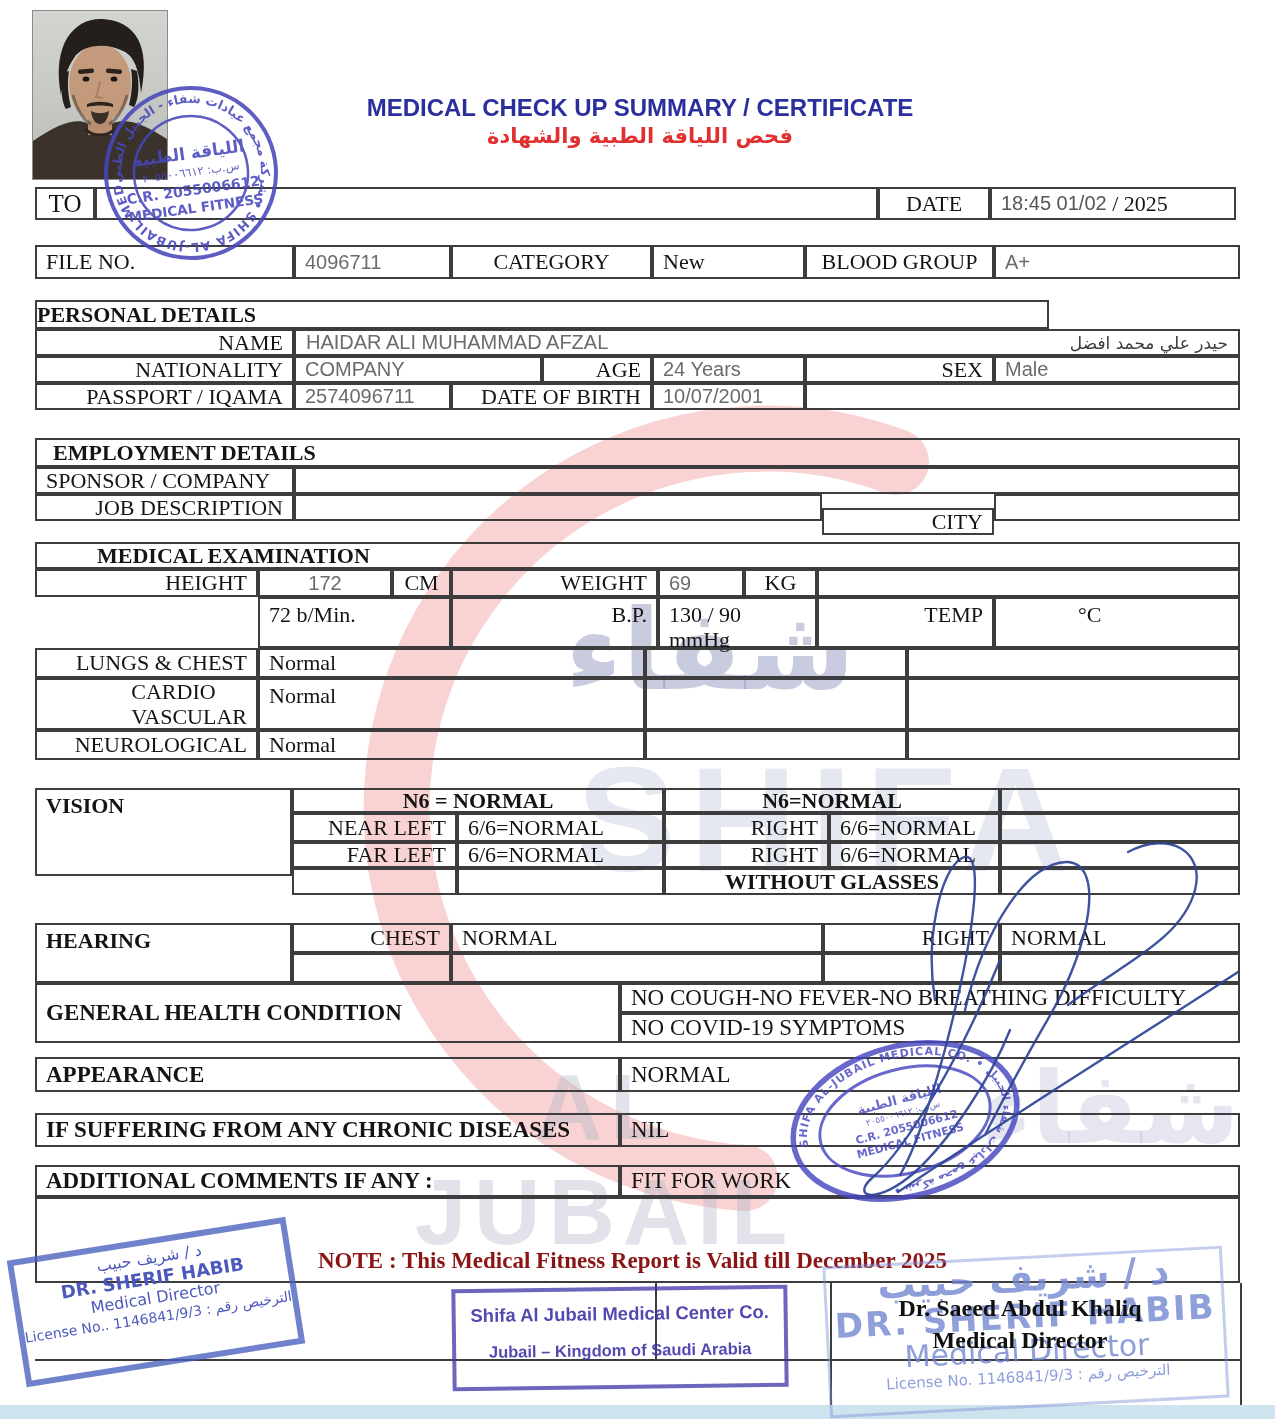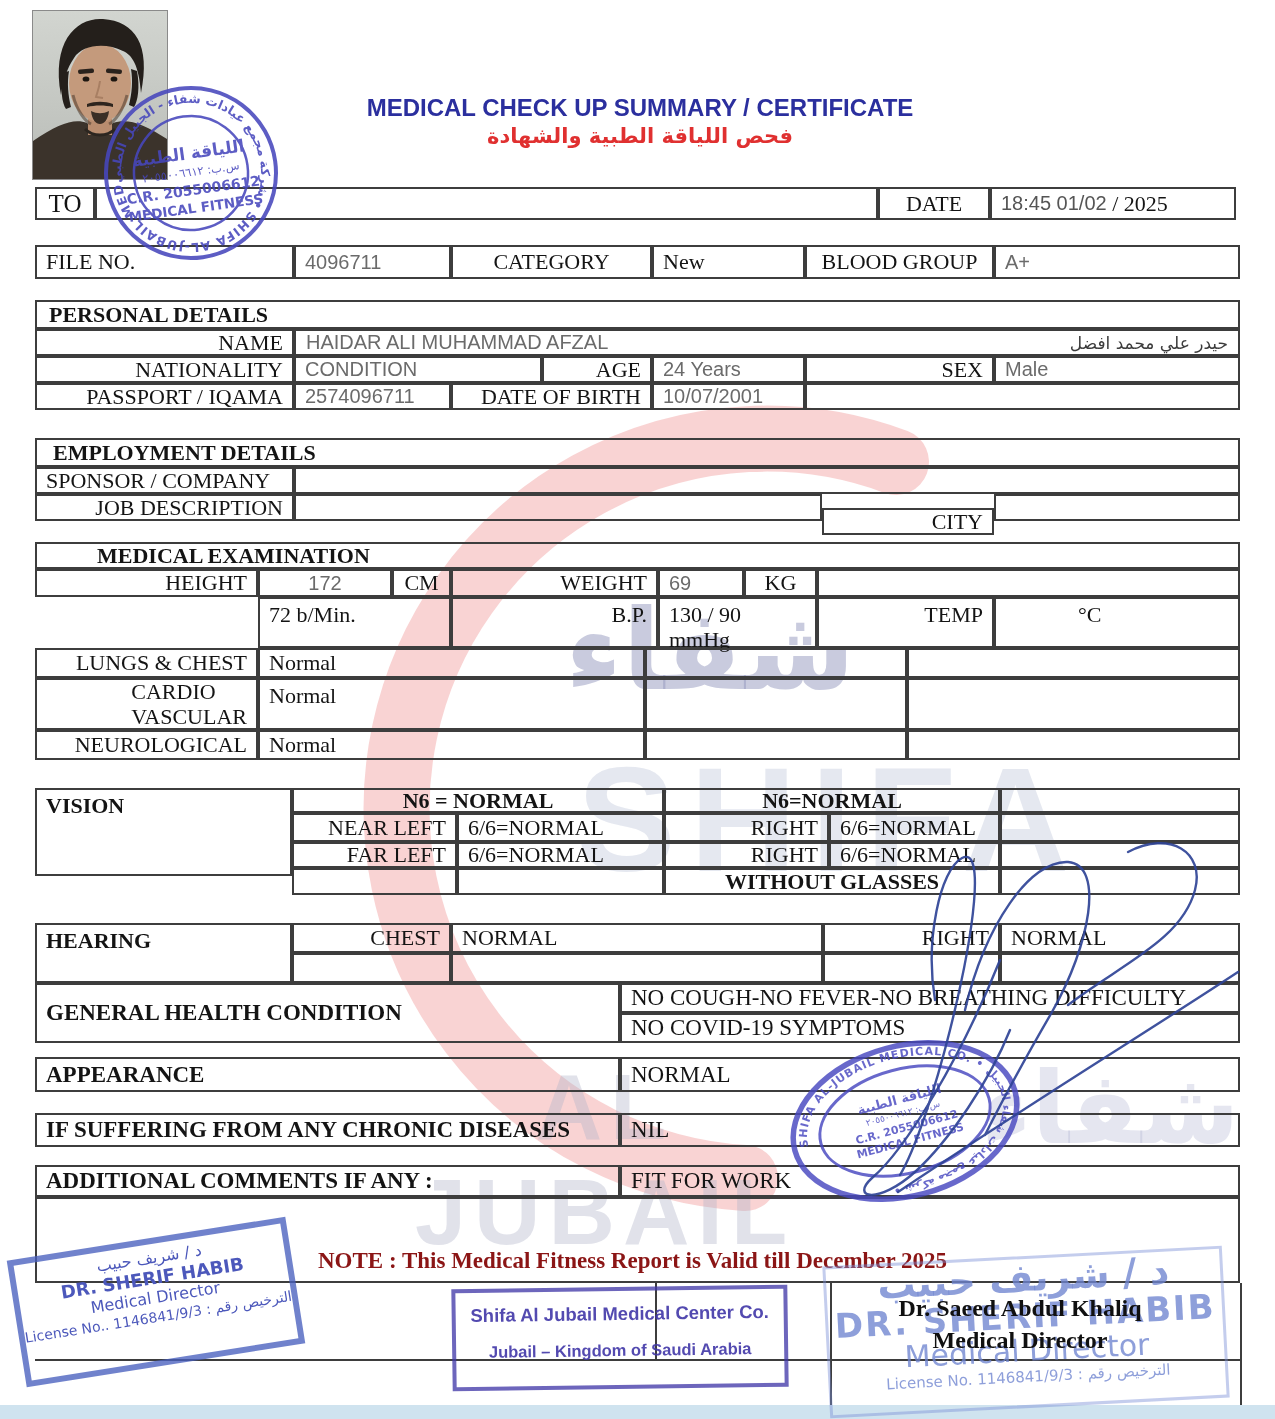--- a/index.html
+++ b/index.html
@@ -81,28 +81,28 @@
     <span class="sans" style="color:#555;">18:45 01/02</span>&nbsp;<span>/ 2025</span>
   </div>
 
   <div class="cell l" style="left:35px;top:245px;width:259px;height:34px;z-index:2">FILE NO.</div>
   <div class="cell l sans" style="left:294px;top:245px;width:157px;height:34px;z-index:2">4096711</div>
   <div class="cell c" style="left:451px;top:245px;width:201px;height:34px;z-index:2">CATEGORY</div>
   <div class="cell l" style="left:652px;top:245px;width:153px;height:34px;z-index:2">New</div>
   <div class="cell c" style="left:805px;top:245px;width:189px;height:34px;z-index:2">BLOOD GROUP</div>
   <div class="cell l sans" style="left:994px;top:245px;width:246px;height:34px;z-index:2">A+</div>
 
-  <div class="cell l b" style="left:35px;top:300px;width:1205px;height:29px;padding-left:12px;z-index:2">PERSONAL DETAILS</div>
+  <div class="cell l b" style="left:35px;top:300px;width:1014px;height:29px;padding-left:0;z-index:2">PERSONAL DETAILS</div>
   <div class="cell r" style="left:35px;top:329px;width:259px;height:27px;z-index:2">NAME</div>
   <div class="cell" style="left:294px;top:329px;width:946px;height:27px;justify-content:space-between;padding:0 10px;z-index:2">
     <span class="sans">HAIDAR ALI MUHAMMAD AFZAL</span>
     <span class="ar" style="font-size:17px;color:#3c3c3c;">حيدر علي محمد افضل</span>
   </div>
   <div class="cell r" style="left:35px;top:356px;width:259px;height:27px;z-index:2">NATIONALITY</div>
-  <div class="cell l sans" style="left:294px;top:356px;width:248px;height:27px;z-index:2">CONDITION</div>
+  <div class="cell l sans" style="left:294px;top:356px;width:248px;height:27px;z-index:2">COMPANY</div>
   <div class="cell r" style="left:542px;top:356px;width:110px;height:27px;z-index:2">AGE</div>
   <div class="cell l sans" style="left:652px;top:356px;width:153px;height:27px;z-index:2">24 Years</div>
   <div class="cell r" style="left:805px;top:356px;width:189px;height:27px;z-index:2">SEX</div>
   <div class="cell l sans" style="left:994px;top:356px;width:246px;height:27px;z-index:2">Male</div>
   <div class="cell r" style="left:35px;top:383px;width:259px;height:27px;z-index:2">PASSPORT / IQAMA</div>
   <div class="cell l sans" style="left:294px;top:383px;width:157px;height:27px;z-index:2">2574096711</div>
   <div class="cell r" style="left:451px;top:383px;width:201px;height:27px;z-index:2">DATE OF BIRTH</div>
   <div class="cell l sans" style="left:652px;top:383px;width:153px;height:27px;z-index:2">10/07/2001</div>
   <div class="cell" style="left:805px;top:383px;width:435px;height:27px;z-index:2"></div>
 

